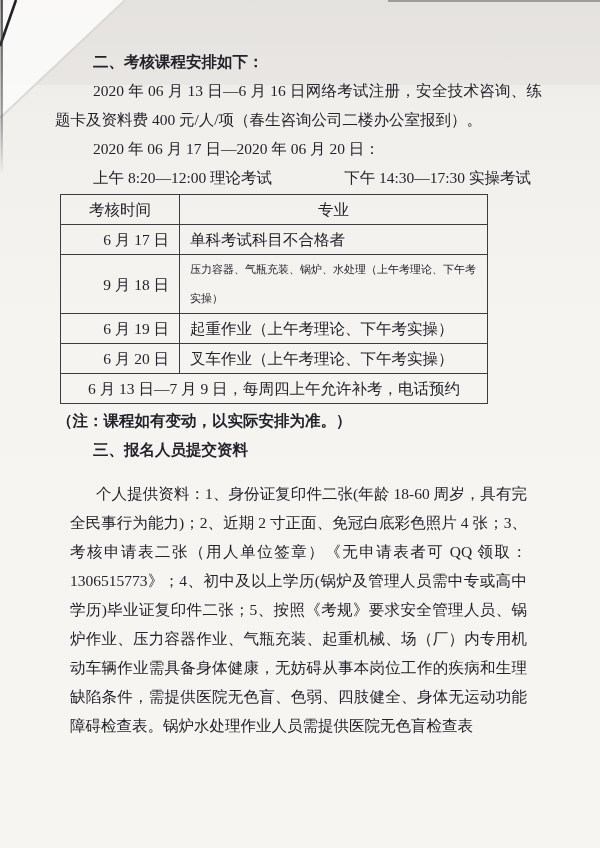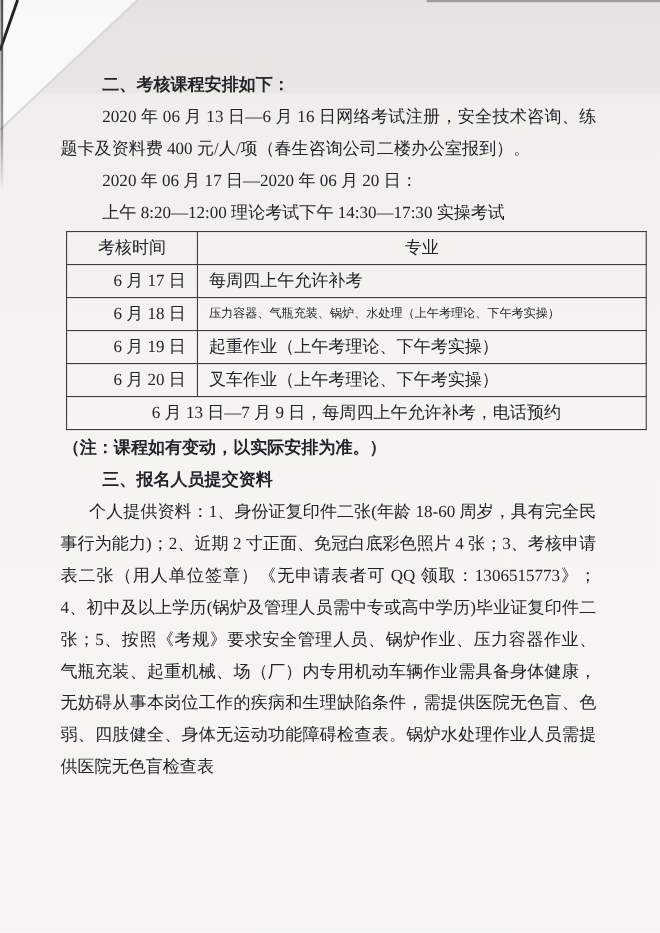--- a/index.html
+++ b/index.html
@@ -6,51 +6,51 @@
   body{
     width:600px;height:848px;
     position:relative;overflow:hidden;
     background:linear-gradient(180deg,#e9e7e4 0%,#f1efec 12%,#f5f4f1 40%,#f6f5f2 100%);
     font-family:"Liberation Serif","DejaVu Serif",serif;
     color:#23232b;
     -webkit-font-smoothing:antialiased;
   }
   .artifacts{position:absolute;left:0;top:0;pointer-events:none;}
   .content{
-    position:absolute;left:55px;top:63px;width:487px;
+    position:absolute;left:55px;top:47px;width:487px;
     font-size:15.5px;line-height:29px;
   }
   .h-bold{font-weight:bold;margin:0;}
   .indent-lg{margin:0;text-indent:38px;text-align:justify;}
   .indent-sm{margin:0;text-indent:26px;text-align:justify;}
   .heading-indent{margin-left:38px;}
   .schedule-line{display:flex;margin:0;}
   .schedule-line .morning{margin-left:38px;}
-  .schedule-line .afternoon{text-align:center;}
+  .schedule-line .afternoon{margin-left:72px;text-align:center;}
   .table-caption{font-weight:bold;margin:0 0 0 8px;}
   table.exam{
     border-collapse:collapse;
     margin:2px 0 2px 5px;
-    width:528px;
+    width:428px;
     table-layout:fixed;
   }
   table.exam th,table.exam td{
     border:1.2px solid #3c3c42;
     padding:0 10px;
     height:28px;
     font-weight:normal;
   }
   table.exam th{height:29px;text-align:center;}
   .col-date{width:98px;}
   td.date-cell{text-align:right;padding:0 2px;}
   td.subject-cell{text-align:left;}
   td.subject-small{font-size:11px;}
   td.footer-cell{text-align:center;height:30px;}
   .note-line{font-weight:bold;margin:1px 0 0 2px;}
-  .materials{margin:0;text-indent:26px;text-align:justify;}
+  .materials{margin:15px;text-indent:26px;text-align:justify;}
 </style>
 </head>
 <body>
 
 <svg class="artifacts" width="600" height="848" viewBox="0 0 600 848">
   <defs>
     <linearGradient id="fadeLeft" x1="0" y1="0" x2="0" y2="1">
       <stop offset="0" stop-color="#3a3a3c" stop-opacity="0.9"></stop>
       <stop offset="0.7" stop-color="#3a3a3c" stop-opacity="0.45"></stop>
       <stop offset="1" stop-color="#3a3a3c" stop-opacity="0"></stop>
@@ -79,24 +79,24 @@
 
 
   <table class="exam">
     <tbody>
         <tr>
       <th class="col-date">考核时间</th>
       <th>专业</th>
     </tr>
     <tr>
       <td class="date-cell">6 月 17 日</td>
-      <td class="subject-cell">每周四上午允许补考</td>
+      <td class="subject-cell">单科考试科目不合格者</td>
     </tr>
     <tr>
-      <td class="date-cell">6 月 18 日</td>
+      <td class="date-cell">9 月 18 日</td>
       <td class="subject-cell subject-small">压力容器、气瓶充装、锅炉、水处理（上午考理论、下午考实操）</td>
     </tr>
     <tr>
       <td class="date-cell">6 月 19 日</td>
       <td class="subject-cell">起重作业（上午考理论、下午考实操）</td>
     </tr>
     <tr>
       <td class="date-cell">6 月 20 日</td>
       <td class="subject-cell">叉车作业（上午考理论、下午考实操）</td>
     </tr>

